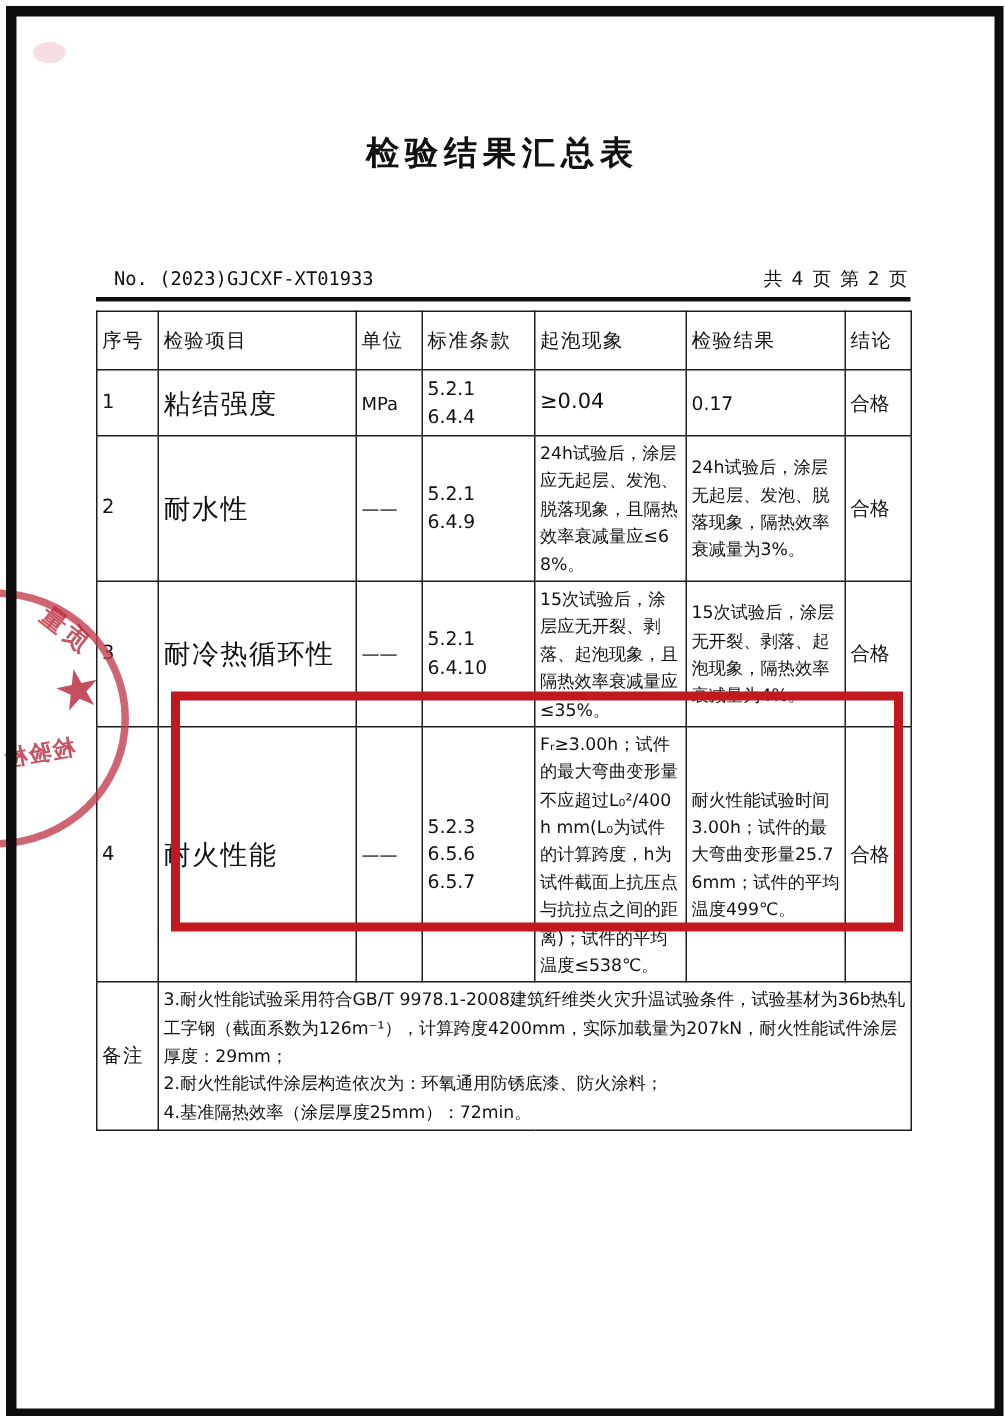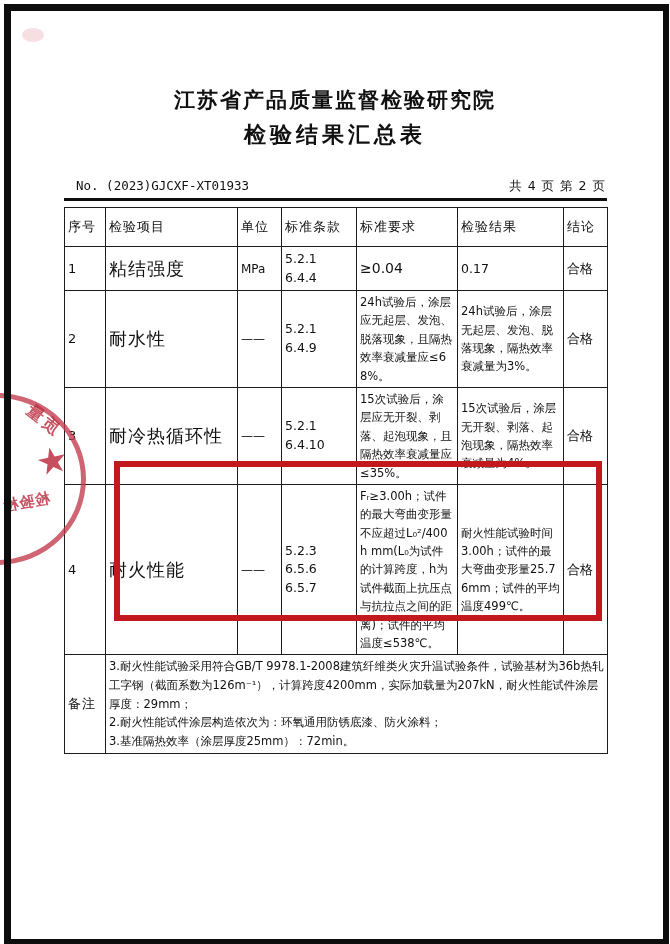--- a/index.html
+++ b/index.html
@@ -60,21 +60,20 @@
     color:rgba(186,40,60,0.8);transform:rotate(-10deg) scaleX(-1);letter-spacing:1px;}
 </style>
 </head>
 <body>
 
 <div class="page">
 
   <div class="smudge"></div>
 
   <div class="titles">
-    <div class="t1">江苏省产品质量监督检验研究院</div>
     <div class="t3">检验结果汇总表</div>
   </div>
 
   <div class="meta">
     <span class="doc-no">No. (2023)GJCXF-XT01933</span>
     <span class="page-no">共 4 页 第 2 页</span>
   </div>
   <div class="rule"></div>
 
   <table class="main">
@@ -86,21 +85,21 @@
         <col style="width:101px">
         <col style="width:106px">
         <col style="width:44px">
     </colgroup>
     <tbody>
         <tr>
       <th class="hd">序号</th>
       <th class="hd">检验项目</th>
       <th class="hd">单位</th>
       <th class="hd">标准条款</th>
-      <th class="hd">标准要求</th>
+      <th class="hd">起泡现象</th>
       <th class="hd">检验结果</th>
       <th class="hd">结论</th>
     </tr>
     <tr class="r1">
       <td class="seq">1</td>
       <td class="item">粘结强度</td>
       <td class="unit">MPa</td>
       <td class="clause">5.2.1
 6.4.4</td>
       <td class="req" style="font-size:14px">≥0.04</td>
@@ -136,21 +135,21 @@
 6.5.7</td>
       <td class="req">Fᵣ≥3.00h；试件的最大弯曲变形量不应超过L₀²/400h mm(L₀为试件的计算跨度，h为试件截面上抗压点与抗拉点之间的距离)；试件的平均温度≤538℃。</td>
       <td class="res">耐火性能试验时间3.00h；试件的最大弯曲变形量25.76mm；试件的平均温度499℃。</td>
       <td class="concl">合格</td>
     </tr>
     <tr class="rem">
       <td class="rem-label">备注</td>
       <td class="rem-body" colspan="6">
         <div>3.耐火性能试验采用符合GB/T 9978.1-2008建筑纤维类火灾升温试验条件，试验基材为36b热轧工字钢（截面系数为126m⁻¹），计算跨度4200mm，实际加载量为207kN，耐火性能试件涂层厚度：29mm；</div>
         <div>2.耐火性能试件涂层构造依次为：环氧通用防锈底漆、防火涂料；</div>
-        <div>3.基准隔热效率（涂层厚度25mm）：72min。</div>
+        <div>4.基准隔热效率（涂层厚度25mm）：72min。</div>
       </td>
     </tr>
   </tbody>
     </table>
 
   <div class="highlight-box"></div>
 
   <div class="seal">
     <div class="seal-ring"></div>
     <div class="seal-star">★</div>

